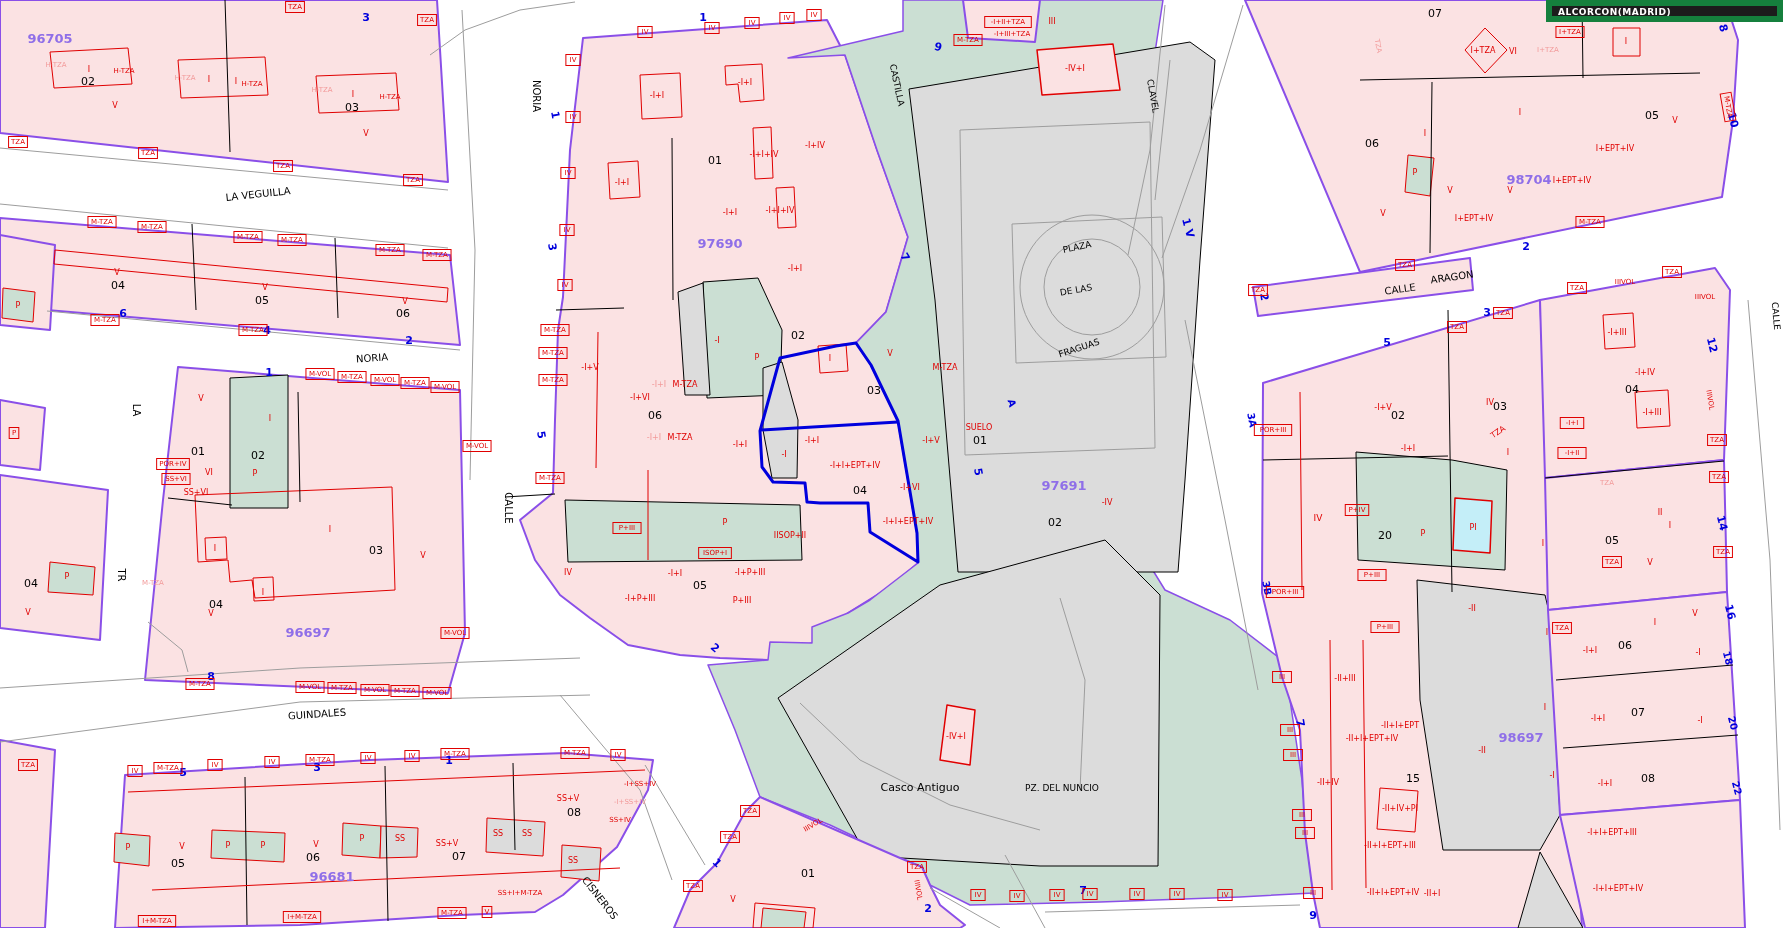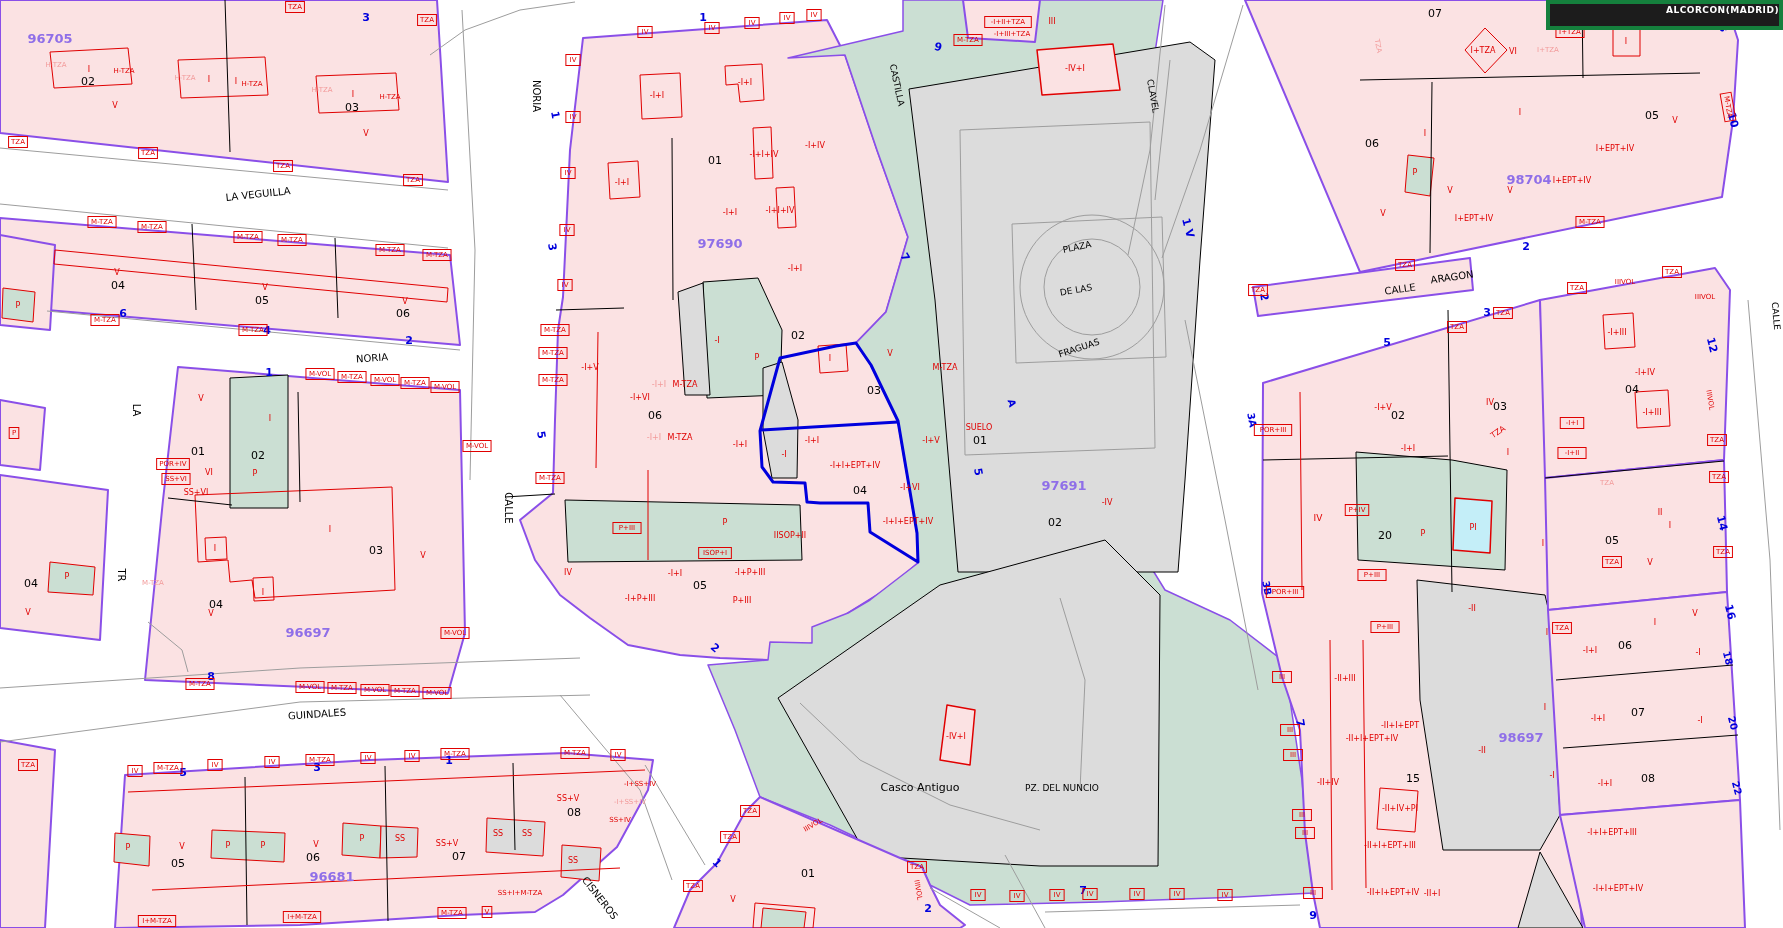--- a/index.html
+++ b/index.html
@@ -1,22 +1,22 @@
 <!DOCTYPE html>
 <html><head>
 <meta charset="utf-8">
 <style>
   html,body{margin:0;padding:0;background:#fff;}
   body{font-family:"DejaVu Sans","Liberation Sans",sans-serif;}
   .map-wrap{position:relative;width:1783px;height:928px;overflow:hidden;background:#fff;}
   svg{position:absolute;left:0;top:0;}
   svg text{font-family:"DejaVu Sans","Liberation Sans",sans-serif;}
-  .title-bar{position:absolute;right:0;top:0;width:237px;height:30px;background:#1c1c1c;
-    border:4px solid #15803d;box-sizing:border-box;color:#fff;font-size:9px;font-weight:bold;
-    line-height:12px;padding-left:6px;letter-spacing:0.5px;text-align:right;}
+  .title-bar{position:absolute;right:0;top:0;width:237px;height:22px;background:#1c1c1c;
+    border:6px solid #15803d;box-sizing:border-box;color:#fff;font-size:9px;font-weight:bold;
+    line-height:12px;padding-left:6px;letter-spacing:0.5px;}
 </style>
 </head>
 <body>
 
 <div class="map-wrap">
   <svg id="map" xmlns="http://www.w3.org/2000/svg" width="1783" height="928" viewBox="0 0 1783 928">
       <polygon points="0,0 437,0 448,182 0,133" fill="#fbe2e3" stroke="#8a4fe8" stroke-width="2" stroke-linejoin="round"></polygon>
       <polygon points="0,218 450,255 460,345 47,310 0,305" fill="#fbe2e3" stroke="#8a4fe8" stroke-width="2" stroke-linejoin="round"></polygon>
       <polygon points="178,367 460,390 465,633 448,693 145,680 163,500" fill="#fbe2e3" stroke="#8a4fe8" stroke-width="2" stroke-linejoin="round"></polygon>
       <polygon points="0,235 55,245 50,330 0,325" fill="#fbe2e3" stroke="#8a4fe8" stroke-width="2" stroke-linejoin="round"></polygon>

